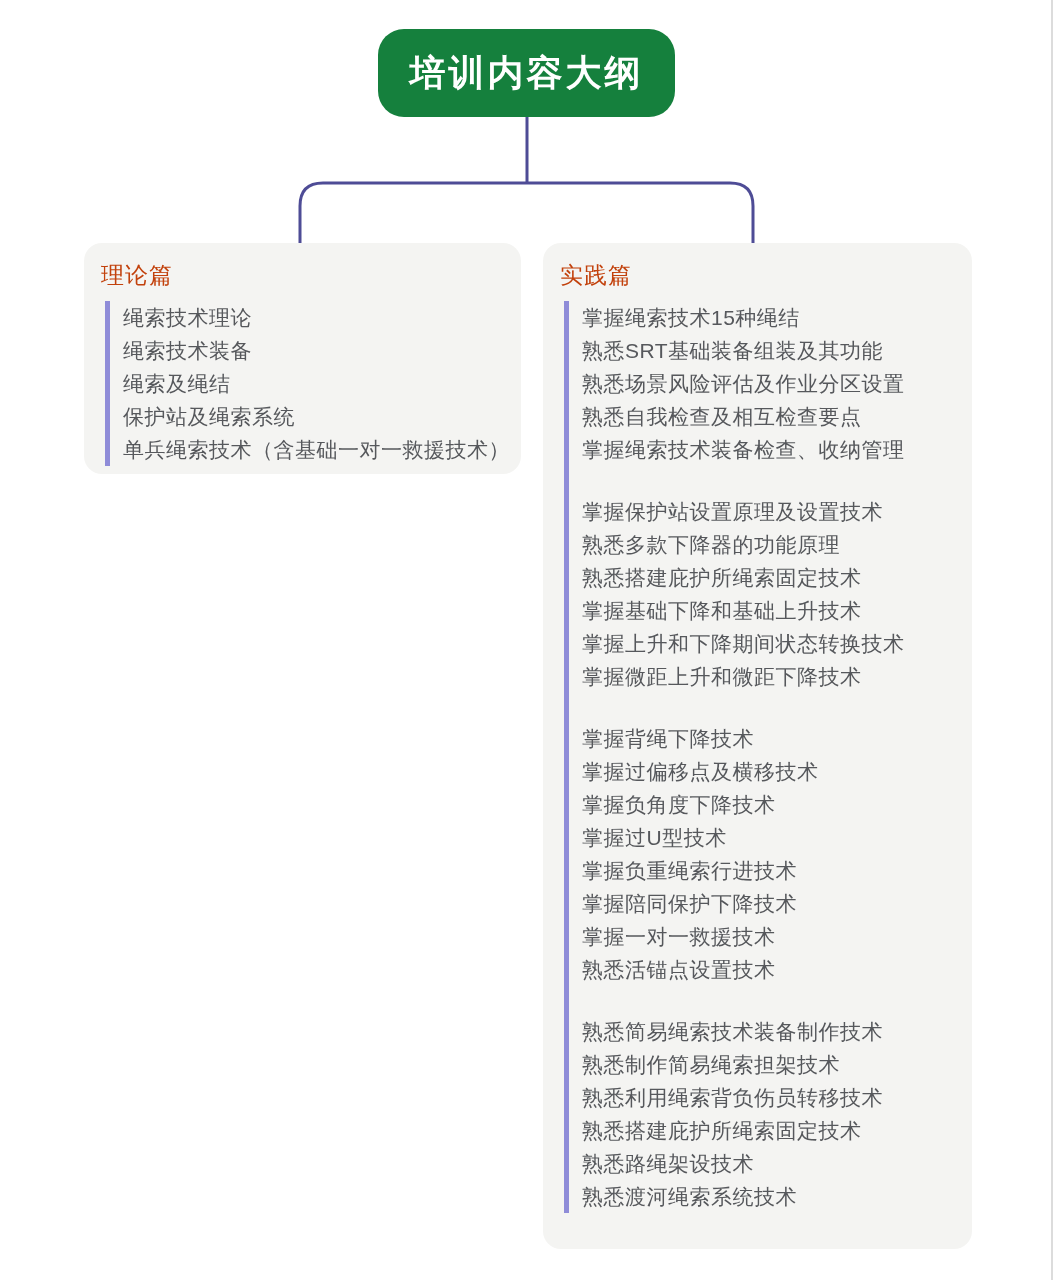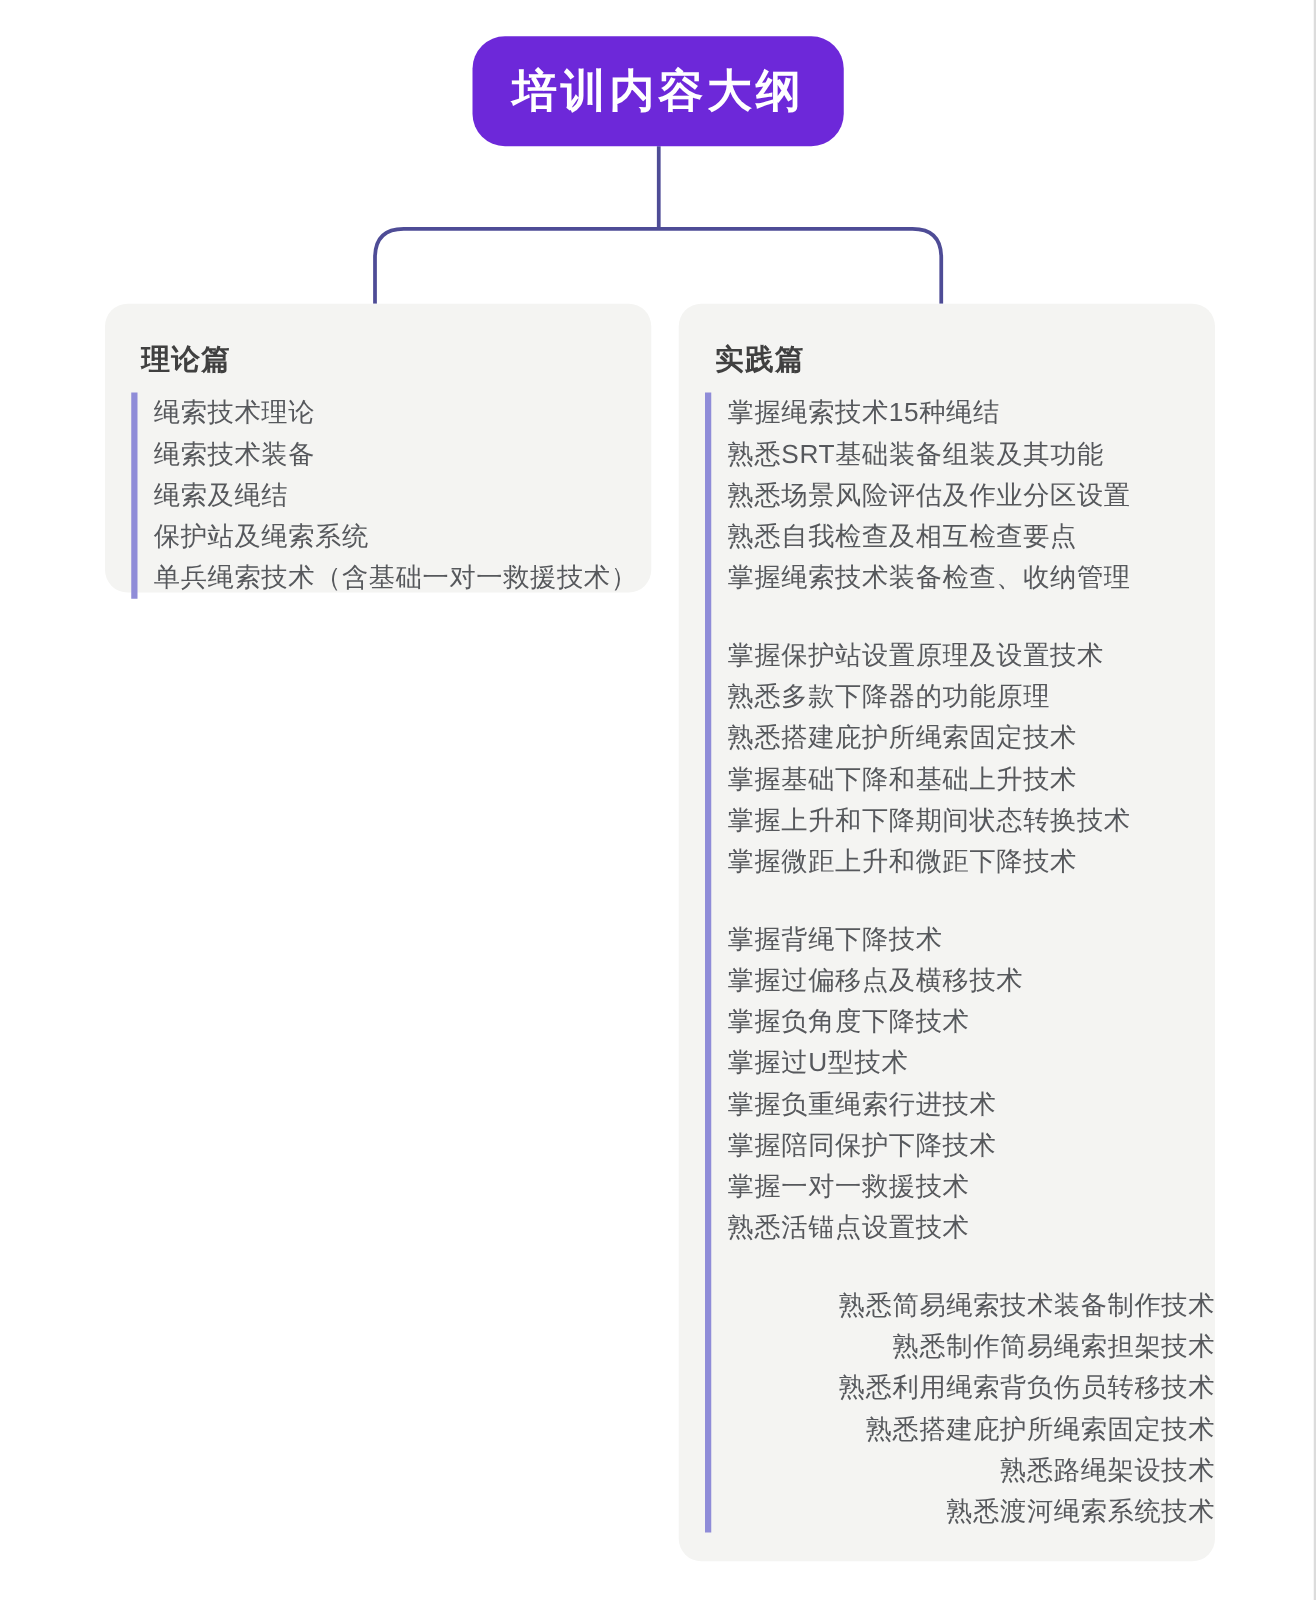--- a/index.html
+++ b/index.html
@@ -14,21 +14,21 @@
     overflow: hidden;
   }
 
   
   .title-box {
     position: absolute;
     left: 378px;
     top: 29px;
     width: 297px;
     height: 88px;
-    background: #6d28d9;
+    background: #15803d;
     border-radius: 26px;
     display: flex;
     align-items: center;
     justify-content: center;
   }
   .title-box span {
     color: #ffffff;
     font-size: 36px;
     font-weight: 700;
     letter-spacing: 3px;
@@ -48,40 +48,40 @@
     position: absolute;
     background: #f4f4f2;
     border-radius: 18px;
     box-sizing: border-box;
     padding: 17px 0 0 17px;
   }
   .panel.theory   { left: 84px;  top: 243px; width: 437px; height: 231px; }
   .panel.practice { left: 543px; top: 243px; width: 429px; height: 1006px; }
 
   .panel h2 {
-    margin: 12px;
+    margin: 0;
     font-size: 23px;
-    font-weight: 700;
+    font-weight: 400;
     line-height: 30px;
-    color: #404040;
+    color: #c2410c;
     letter-spacing: 1px;
   }
 
   .list, .groups {
     margin: 11px 0 0 4px;
     border-left: 5px solid #8f8cd8;
     padding: 0 0 0 13px;
     list-style: none;
   }
   .groups ul {
     list-style: none;
     margin: 0 0 29px 0;
     padding: 0;
   }
-  .groups ul:last-child { margin-bottom: 0; text-align: right; }
+  .groups ul:last-child { margin-bottom: 0; }
 
   .list li, .groups li {
     font-size: 21px;
     font-weight: 400;
     color: #56585c;
     line-height: 33px;
     white-space: nowrap;
     letter-spacing: 0.5px;
   }
 </style>

